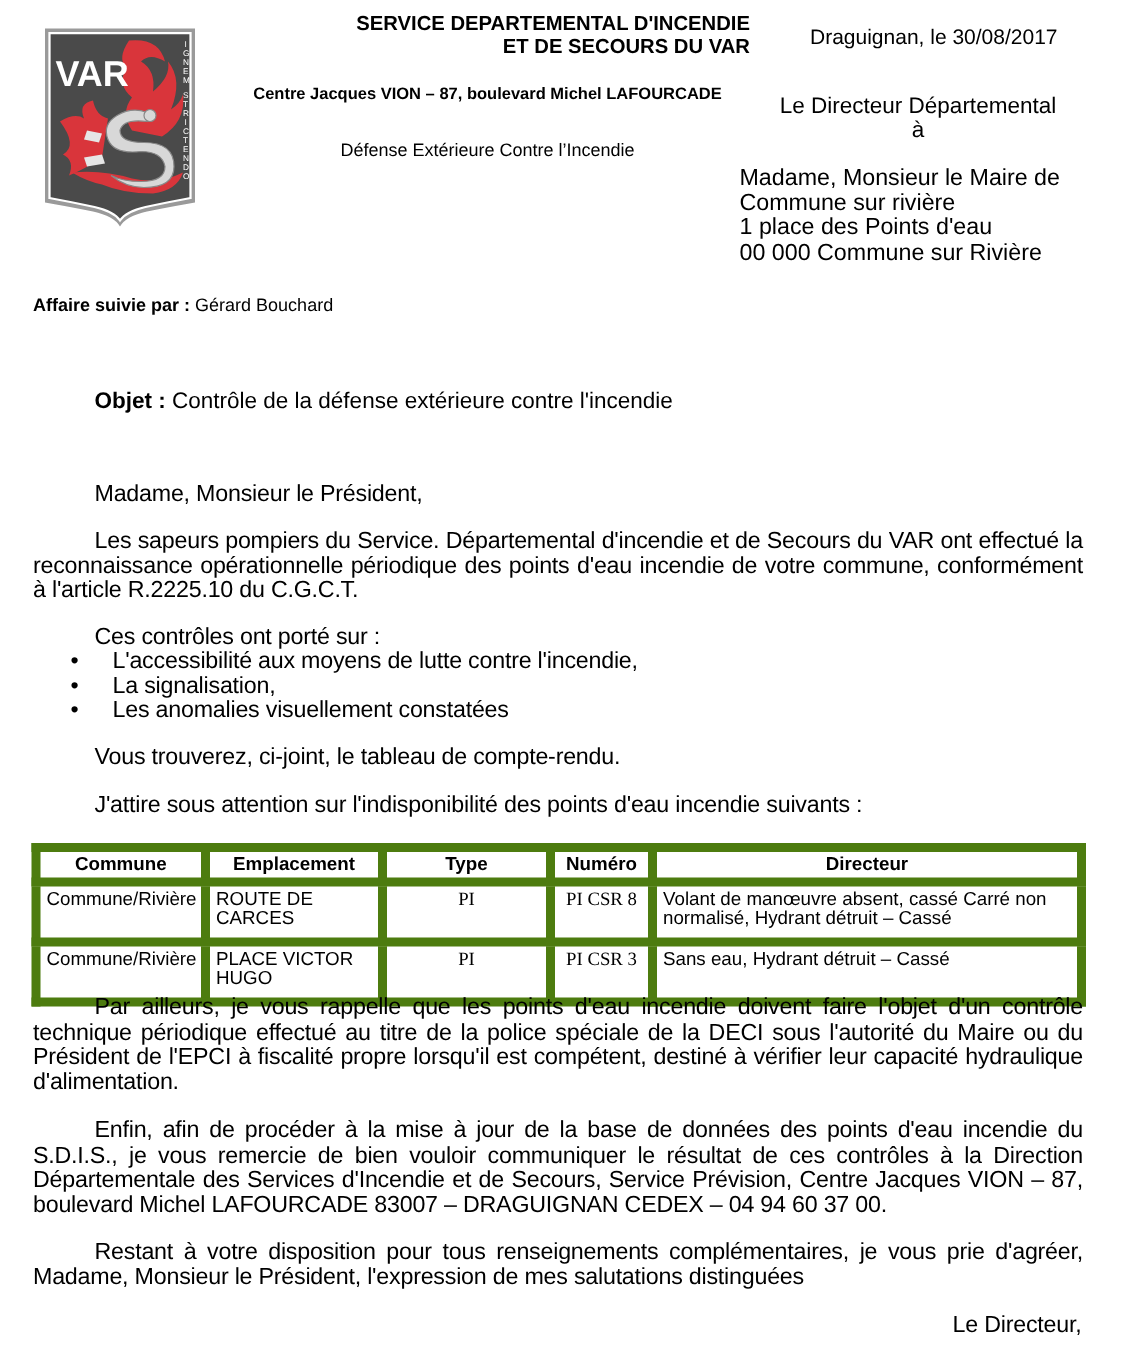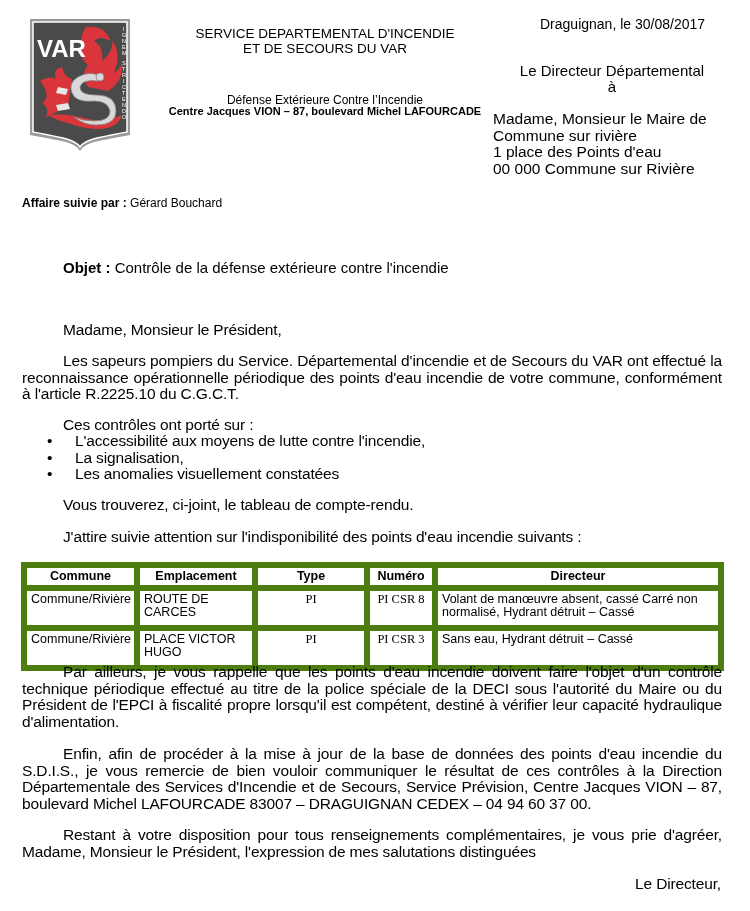--- a/index.html
+++ b/index.html
@@ -5,26 +5,26 @@
   html, body { margin: 0; padding: 0; background: #ffffff; }
   body {
     width: 750px; height: 911px; position: relative; overflow: hidden;
     font-family: "Liberation Sans", sans-serif; color: #000;
   }
   .abs { position: absolute; }
   
   .logo { left: 28px; top: 17px; width: 104px; height: 136px; }
   
   .org-title {
-    left: 150px; top: 26px; width: 350px; text-align: center;
-    font-weight: normal; font-size: 13.5px; line-height: 15px;
+    left: 150px; top: 8px; width: 350px; text-align: right;
+    font-weight: bold; font-size: 13.5px; line-height: 15px;
   }
   .org-address {
     left: 150px; top: 57px; width: 350px; text-align: center;
-    font-weight: bold; font-size: 11px; line-height: 13px; margin-top: 48px;
+    font-weight: bold; font-size: 11px; line-height: 13px;
   }
   .org-dept {
     left: 150px; top: 93px; width: 350px; text-align: center;
     font-size: 12px; line-height: 14px;
   }
   .date-line { left: 540px; top: 17px; font-size: 14px; line-height: 15px; }
   .sender {
     left: 512px; top: 63px; width: 200px; text-align: center;
     font-size: 15px; line-height: 16px;
   }
@@ -122,21 +122,21 @@
 <div class="abs body-text para p1"><span class="indent"></span><span>Les sapeurs pompiers du Service. Départemental d'incendie et de Secours du VAR ont effectué la reconnaissance opérationnelle périodique des points d'eau incendie de votre commune, conformément à l'article R.2225.10 du C.G.C.T.</span></div>
 
 <div class="abs body-text controls-intro">Ces contrôles ont porté sur :</div>
 <ul class="abs body-text bullets">
   <li><span class="dot">•</span><span>L'accessibilité aux moyens de lutte contre l'incendie,</span></li>
   <li><span class="dot">•</span><span>La signalisation,</span></li>
   <li><span class="dot">•</span><span>Les anomalies visuellement constatées</span></li>
 </ul>
 
 <div class="abs body-text vous">Vous trouverez, ci-joint, le tableau de compte-rendu.</div>
-<div class="abs body-text attire">J'attire suivie attention sur l'indisponibilité des points d'eau incendie suivants :</div>
+<div class="abs body-text attire">J'attire sous attention sur l'indisponibilité des points d'eau incendie suivants :</div>
 
 <table class="abs tbl">
   <colgroup>
     <col style="width:113px">
       <col style="width:118px">
       <col style="width:112px">
       <col style="width:68px">
       <col>
   </colgroup>
   <thead>

